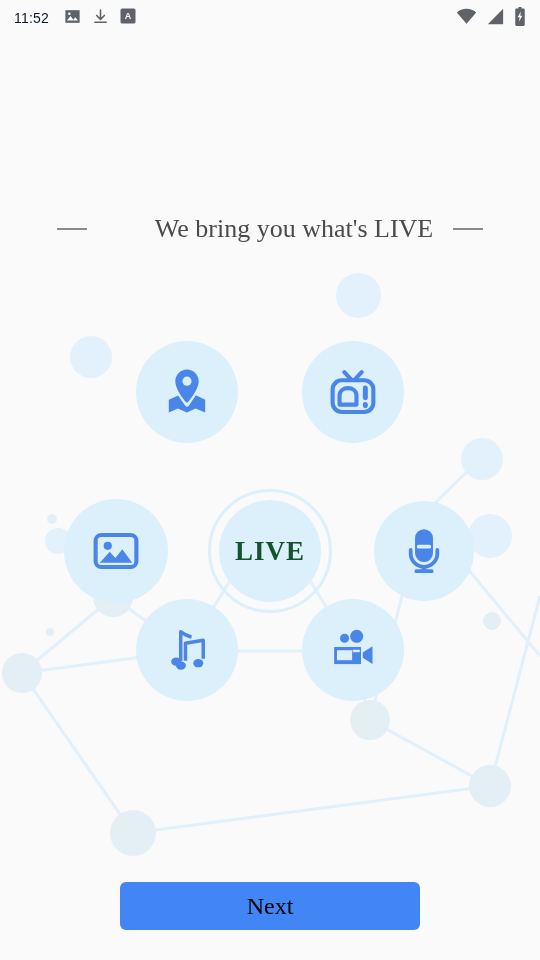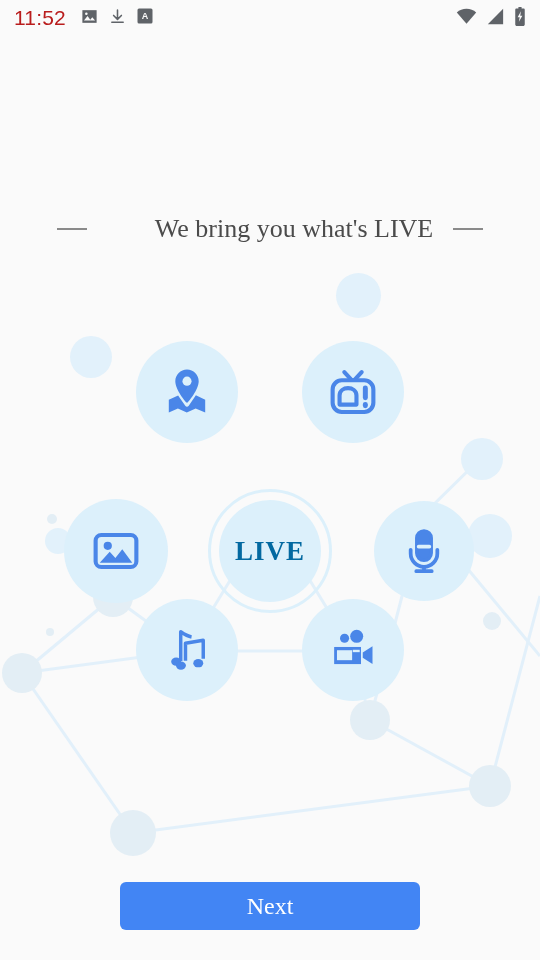--- a/index.html
+++ b/index.html
@@ -12,21 +12,21 @@
 
   
   .status-bar{
     position:absolute; top:0; left:0; width:540px; height:36px;
     display:flex; align-items:center;
     padding:0 14px;
     background:#fafafa;
     z-index:40;
   }
   .status-time{
-    font-size:21px; color:#b91c1c; letter-spacing:.2px;
+    font-size:14px; color:#0f172a; letter-spacing:.2px;
     font-family:"Liberation Sans", sans-serif;
   }
   .status-left-icons{ display:flex; align-items:center; gap:10px; margin-left:14px; }
   .status-right{ margin-left:auto; display:flex; align-items:center; gap:9px; }
   .si{ display:block; }
 
   
   .scene{
     position:absolute; top:36px; left:0; width:540px; height:924px;
     overflow:hidden;
@@ -58,36 +58,36 @@
     position:absolute; border-radius:50%;
     border:3px solid #dcf0fb; background:transparent; z-index:9;
   }
   .live-core{
     position:absolute; border-radius:50%;
     background:#dcf0fb; display:flex; align-items:center; justify-content:center;
     z-index:10;
   }
   .live-text{
     font-family:"Liberation Serif", serif;
-    font-weight:700; font-size:27px; color:#0369a1; letter-spacing:1px;
+    font-weight:700; font-size:27px; color:#14532d; letter-spacing:1px;
   }
 
   
   .blob{ position:absolute; border-radius:50%; background:#e2f1fb; z-index:5; }
 
   
   .footer{
     position:absolute; left:0; bottom:0; width:540px; height:78px;
     display:flex; align-items:flex-start; justify-content:center;
     z-index:30;
   }
   .next-btn{
     width:300px; height:48px;
     background:#4285f4; border:none; border-radius:6px;
-    color:#ffffff;
+    color:#000000;
     font-family:"Liberation Serif", serif;
     font-size:24px; line-height:48px;
     text-align:center; cursor:pointer;
   }
 </style>
 </head>
 <body>
 
 <div class="status-bar">
   <span class="status-time">11:52</span>

